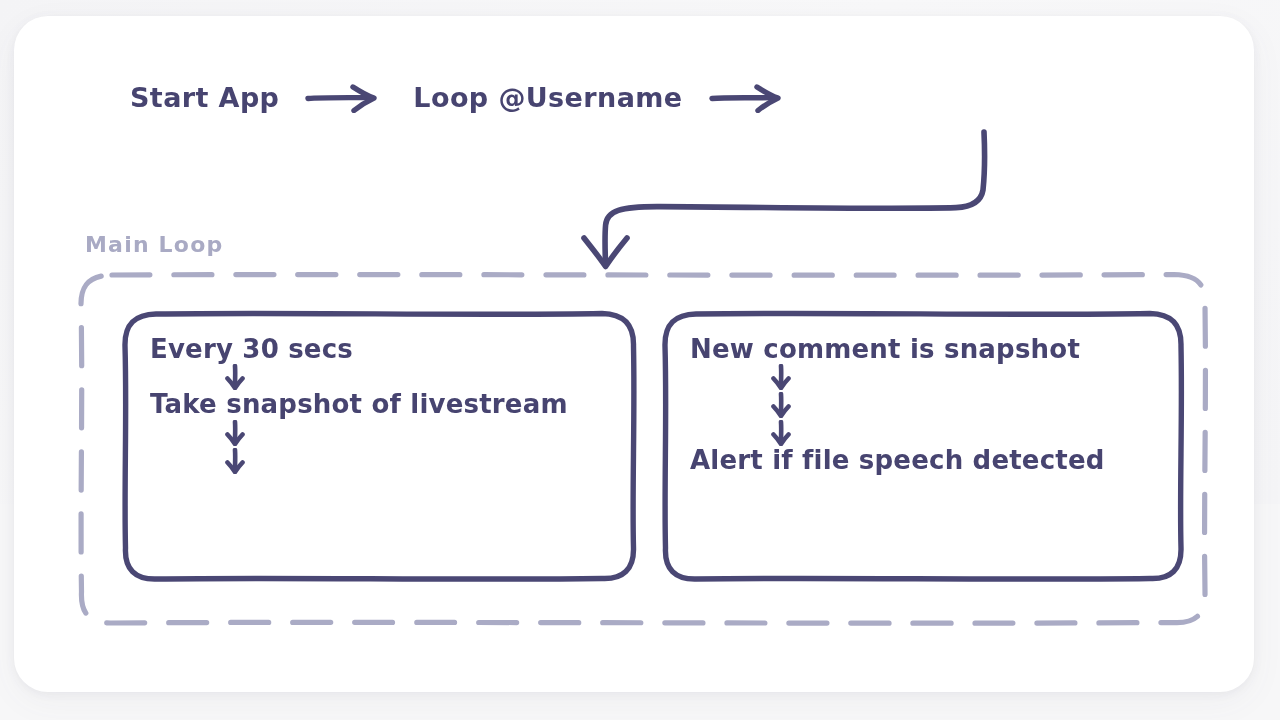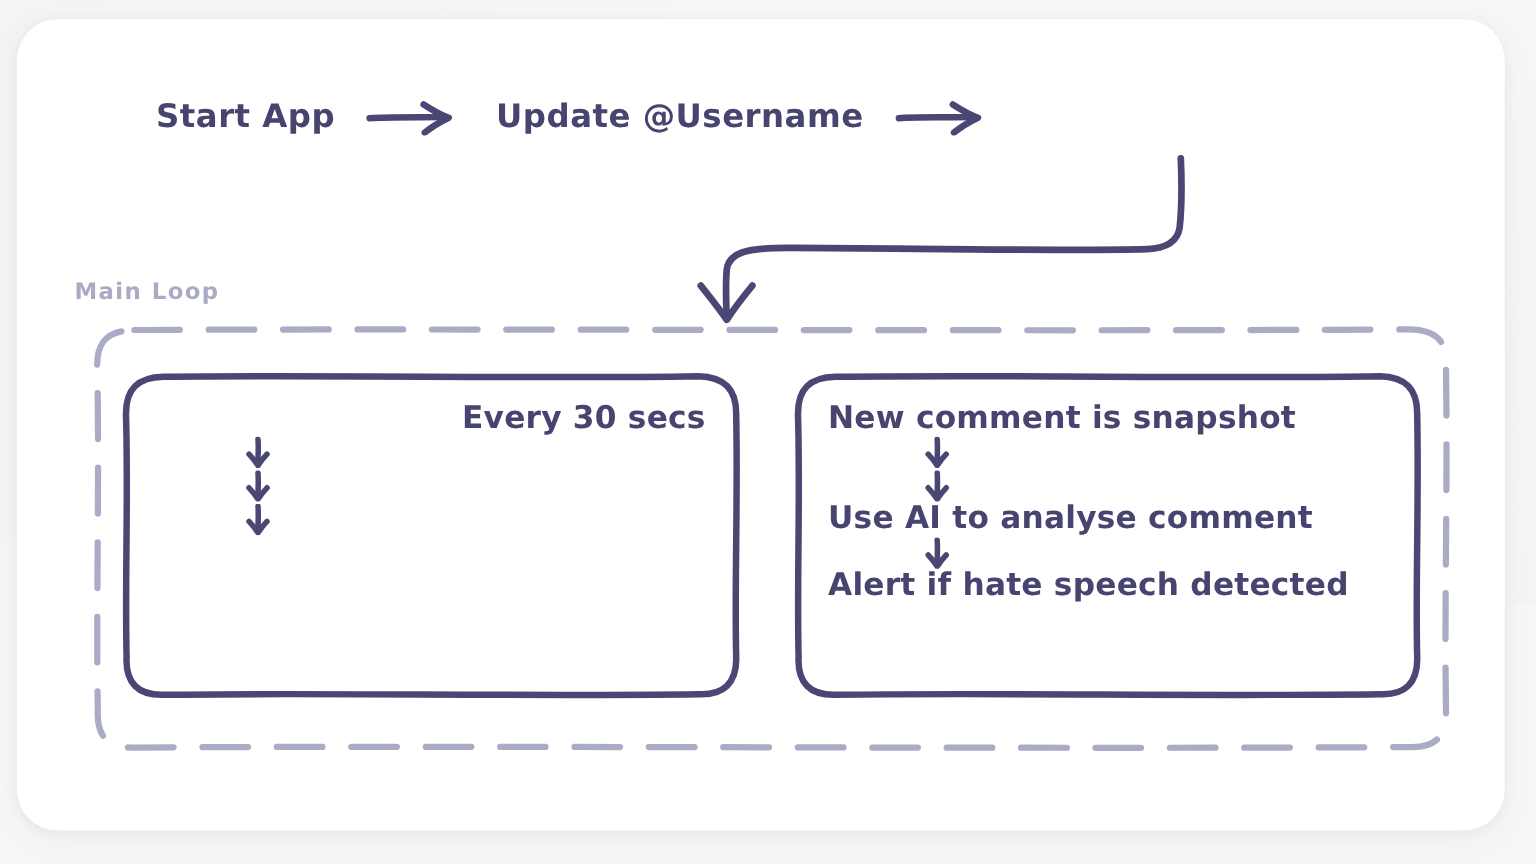--- a/index.html
+++ b/index.html
@@ -54,23 +54,23 @@
   .arrow-long {
     position: relative;
     width: 82px;
     height: 30px;
     flex: 0 0 auto;
   }
 
   
   .loop-title {
     position: absolute;
-    left: 62px;
+    left: 85px;
     top: 232px;
-    font-size: 19px;
+    font-size: 22px;
     font-weight: 700;
     color: #a9aac4;
     letter-spacing: 1.2px;
   }
 
   .loop-box {
     position: absolute;
     left: 78px;
     top: 272px;
     width: 1130px;
@@ -78,21 +78,21 @@
   }
 
   
   .proc-box {
     position: absolute;
     top: 310px;
     padding: 26px 30px 28px 30px;
     box-sizing: border-box;
   }
 
-  #box-left  { left: 100px; width: 518px; height: 273px; text-align: right; }
+  #box-left  { left: 120px; width: 518px; height: 273px; }
   #box-right { left: 660px; width: 526px; height: 273px; }
 
   .proc-lines {
     position: relative;
     z-index: 2;
     display: flex;
     flex-direction: column;
   }
 
   .proc-line {
@@ -140,21 +140,21 @@
 
     <div class="step-label">Start App</div>
 
     <div class="arrow-long">
       <svg width="82" height="30" viewBox="0 0 82 30">
         <path d="M3 15.5 C 16 14.4, 40 14.8, 64 14.6" stroke="#4a4774" stroke-width="5.4" fill="none" stroke-linecap="round"></path>
         <path d="M48 4 C 55 8.5, 62 12.6, 69 15.1 C 62 18.4, 55 22.6, 49 27.5" stroke="#4a4774" stroke-width="5.4" fill="none" stroke-linecap="round" stroke-linejoin="round"></path>
       </svg>
     </div>
 
-    <div class="step-label">Update @Username</div>
+    <div class="step-label">Loop @Username</div>
 
     <div class="arrow-long">
       <svg width="82" height="30" viewBox="0 0 82 30">
         <path d="M3 15.5 C 16 14.2, 40 15.0, 64 14.6" stroke="#4a4774" stroke-width="5.4" fill="none" stroke-linecap="round"></path>
         <path d="M48 4 C 55 8.5, 62 12.6, 69 15.1 C 62 18.4, 55 22.6, 49 27.5" stroke="#4a4774" stroke-width="5.4" fill="none" stroke-linecap="round" stroke-linejoin="round"></path>
       </svg>
     </div>
 
   </div>
 
@@ -201,20 +201,21 @@
     </svg>
 
     <div class="proc-lines">
       <div class="proc-line">Every 30 secs</div>
 
       <svg class="down-arrow" viewBox="0 0 26 26">
         <path d="M13 2 C 13.5 9, 13 15, 13 21" stroke="#4a4774" stroke-width="4.6" fill="none" stroke-linecap="round"></path>
         <path d="M5.5 14.5 C 8.4 17.5, 10.8 20.6, 13 24 C 15.2 20.6, 17.6 17.5, 20.5 14.5" stroke="#4a4774" stroke-width="4.6" fill="none" stroke-linecap="round" stroke-linejoin="round"></path>
       </svg>
 
+      <div class="proc-line">Take snapshot of livestream</div>
 
       <svg class="down-arrow" viewBox="0 0 26 26">
         <path d="M13 2 C 13.5 9, 13 15, 13 21" stroke="#4a4774" stroke-width="4.6" fill="none" stroke-linecap="round"></path>
         <path d="M5.5 14.5 C 8.4 17.5, 10.8 20.6, 13 24 C 15.2 20.6, 17.6 17.5, 20.5 14.5" stroke="#4a4774" stroke-width="4.6" fill="none" stroke-linecap="round" stroke-linejoin="round"></path>
       </svg>
 
 
       <svg class="down-arrow" viewBox="0 0 26 26">
         <path d="M13 2 C 13.5 9, 13 15, 13 21" stroke="#4a4774" stroke-width="4.6" fill="none" stroke-linecap="round"></path>
         <path d="M5.5 14.5 C 8.4 17.5, 10.8 20.6, 13 24 C 15.2 20.6, 17.6 17.5, 20.5 14.5" stroke="#4a4774" stroke-width="4.6" fill="none" stroke-linecap="round" stroke-linejoin="round"></path>
@@ -243,24 +244,23 @@
         <path d="M13 2 C 13.5 9, 13 15, 13 21" stroke="#4a4774" stroke-width="4.6" fill="none" stroke-linecap="round"></path>
         <path d="M5.5 14.5 C 8.4 17.5, 10.8 20.6, 13 24 C 15.2 20.6, 17.6 17.5, 20.5 14.5" stroke="#4a4774" stroke-width="4.6" fill="none" stroke-linecap="round" stroke-linejoin="round"></path>
       </svg>
 
 
       <svg class="down-arrow" viewBox="0 0 26 26">
         <path d="M13 2 C 13.5 9, 13 15, 13 21" stroke="#4a4774" stroke-width="4.6" fill="none" stroke-linecap="round"></path>
         <path d="M5.5 14.5 C 8.4 17.5, 10.8 20.6, 13 24 C 15.2 20.6, 17.6 17.5, 20.5 14.5" stroke="#4a4774" stroke-width="4.6" fill="none" stroke-linecap="round" stroke-linejoin="round"></path>
       </svg>
 
-      <div class="proc-line">Use AI to analyse comment</div>
-
-      <svg class="down-arrow" viewBox="0 0 26 26">
-        <path d="M13 2 C 13.5 9, 13 15, 13 21" stroke="#4a4774" stroke-width="4.6" fill="none" stroke-linecap="round"></path>
-        <path d="M5.5 14.5 C 8.4 17.5, 10.8 20.6, 13 24 C 15.2 20.6, 17.6 17.5, 20.5 14.5" stroke="#4a4774" stroke-width="4.6" fill="none" stroke-linecap="round" stroke-linejoin="round"></path>
-      </svg>
-
-      <div class="proc-line">Alert if hate speech detected</div>
+
+      <svg class="down-arrow" viewBox="0 0 26 26">
+        <path d="M13 2 C 13.5 9, 13 15, 13 21" stroke="#4a4774" stroke-width="4.6" fill="none" stroke-linecap="round"></path>
+        <path d="M5.5 14.5 C 8.4 17.5, 10.8 20.6, 13 24 C 15.2 20.6, 17.6 17.5, 20.5 14.5" stroke="#4a4774" stroke-width="4.6" fill="none" stroke-linecap="round" stroke-linejoin="round"></path>
+      </svg>
+
+      <div class="proc-line">Alert if file speech detected</div>
     </div>
   </div>
 
 </div>
 
 </body></html>

